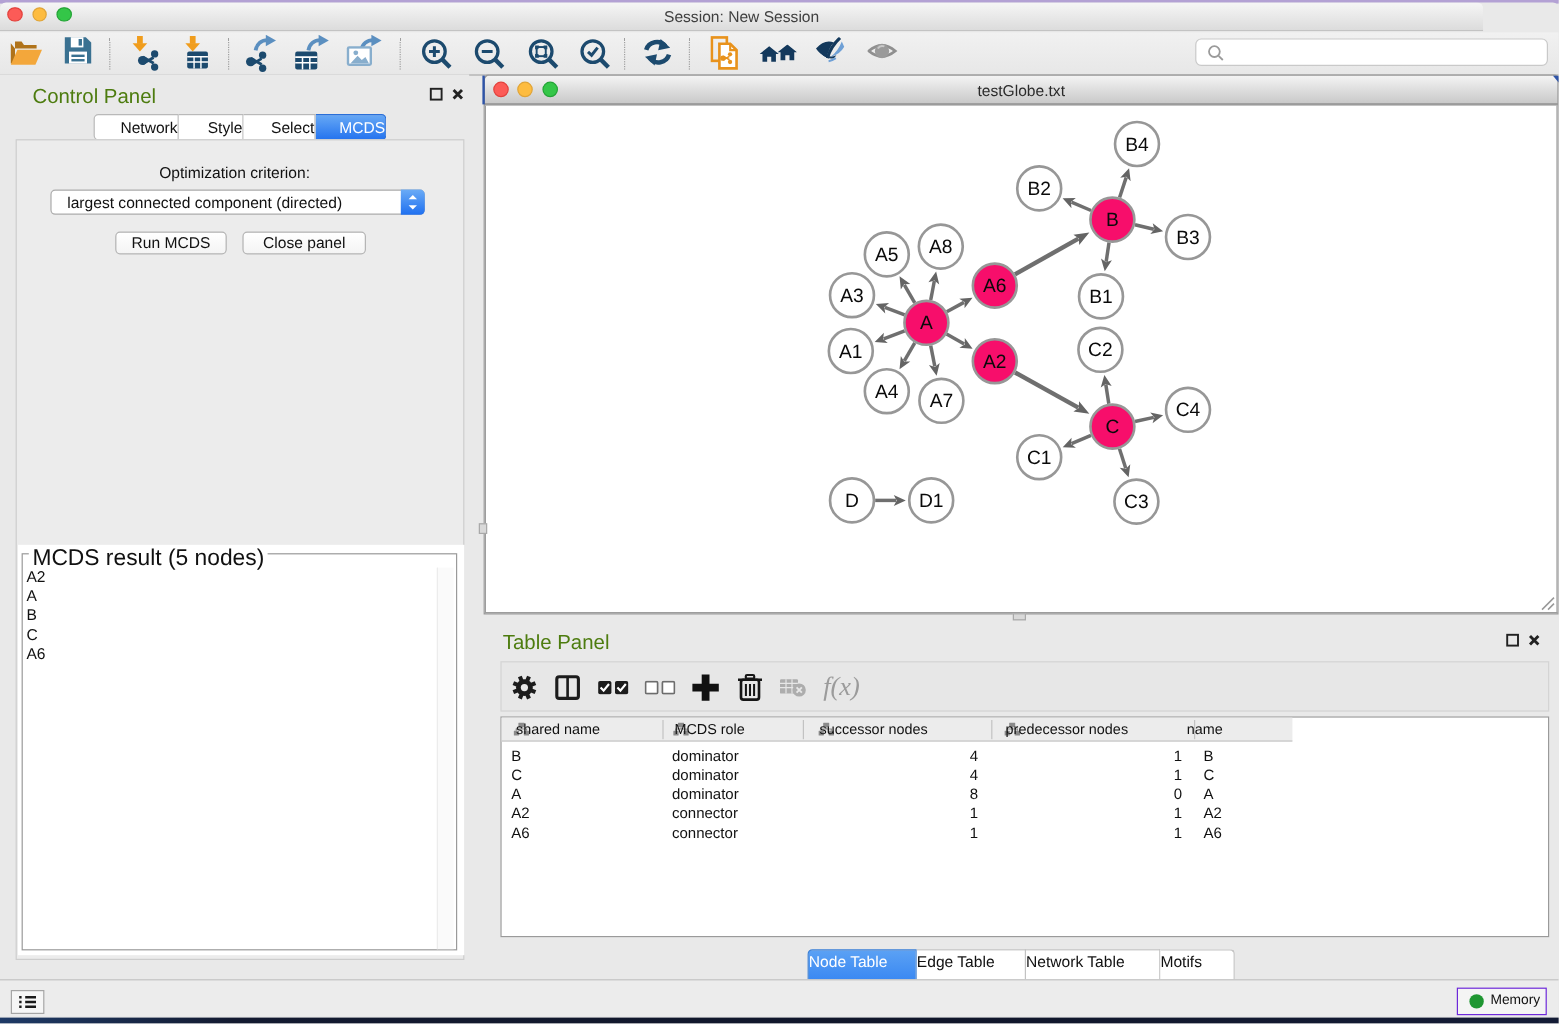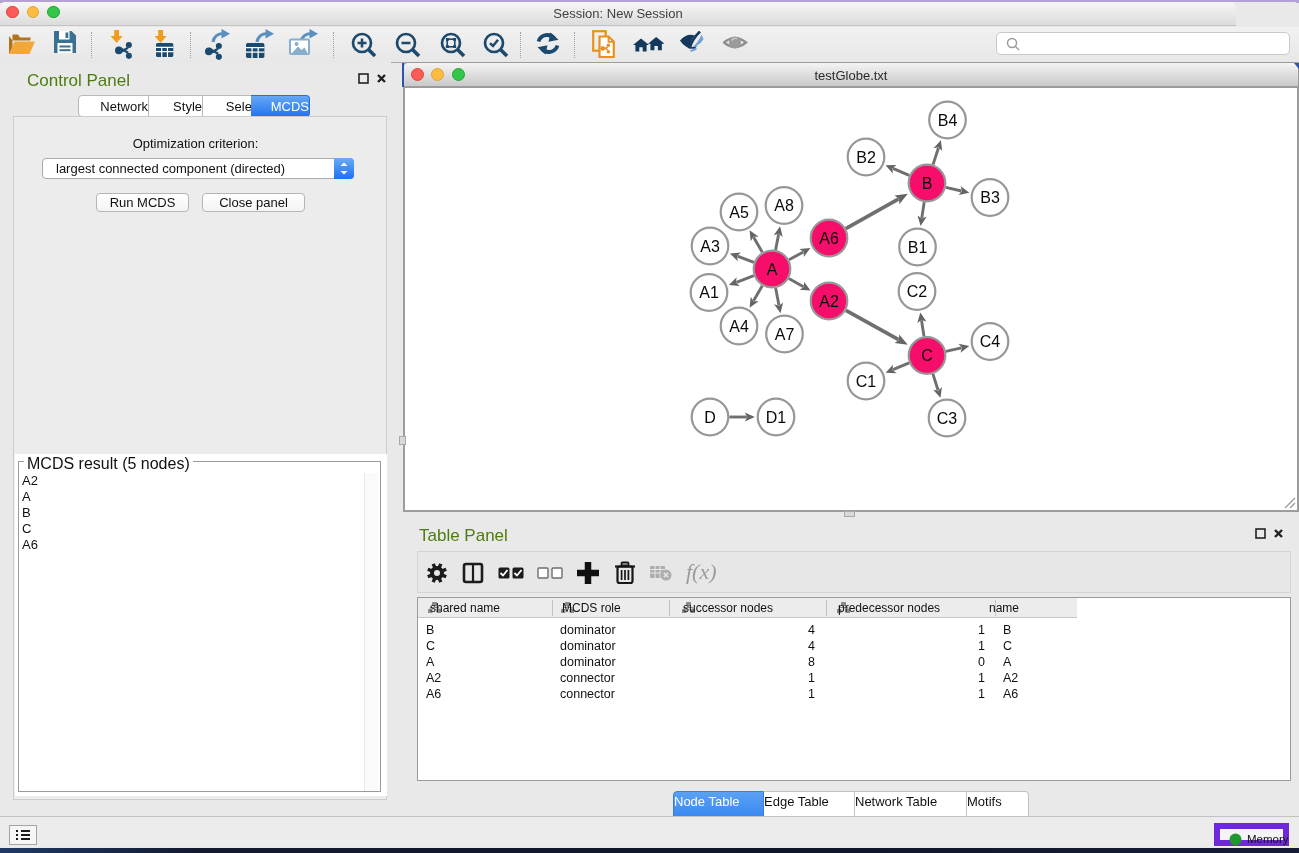--- a/index.html
+++ b/index.html
@@ -21,41 +21,41 @@
 .tabs{top:33px;height:22px;font-size:13px}
 .tab{position:absolute;top:0;height:22px;background:#fff;border:1px solid #b9b9b9;border-left:none;color:#111;text-align:right;line-height:21px}
 .tab.first{border-left:1px solid #b9b9b9;border-radius:4px 0 0 4px}
 .tab.last{border-radius:0 4px 4px 0}
 .tab.sel{background:linear-gradient(#66a8f5,#2574ef);border-color:#2a6fd8;color:#fff}
 .btn{position:absolute;height:19px;background:linear-gradient(#ffffff,#f4f4f4);border:1px solid #b5b5b5;border-radius:4px;font-size:13px;color:#111;text-align:center;line-height:18px}
 .combobox{left:42px;top:96px;width:312px;height:21px;background:#fff;border:1px solid #ababab;border-radius:4px;font-size:13px;line-height:20px;color:#111}
 .combobtn{right:-1px;top:-1px;width:20px;height:21px;background:linear-gradient(#6aabf6,#1f70f0);border-radius:0 4px 4px 0}
 .grpwhite{left:15px;top:392px;width:372px;height:342px;background:#fff}
 .grpbord{left:18px;top:399px;width:363px;height:331px;border:1px solid #9a9a9a}
-.grplab{left:24px;top:393px;background:#fff;padding:0 3px;font-size:16px;color:#111}
+.grplab{left:24px;top:393px;background:#fff;padding:0 3px;font-size:19px;color:#111}
 .mlist{font-size:13px;color:#111;line-height:16px}
 .mscroll{left:345px;top:11px;width:14px;height:318px;background:#fafafa;border-left:1px solid #ececec}
 
 .gframe{left:403px;top:60px;width:896px;height:450px;background:#9b9b9b;border-radius:4px 4px 0 0}
 .gtitle{left:1px;top:1px;width:894px;height:24px;background:linear-gradient(#f4f4f4,#c9c9c9);border-radius:4px 4px 0 0;border-bottom:1px solid #9d9d9d}
 .gcanvas{left:1px;top:26px;width:894px;height:423px;background:#fff;border-left:1px solid #9d9d9d;border-right:1px solid #9d9d9d;border-bottom:1px solid #9d9d9d}
 
 .tpanel{left:403px;top:518px;width:896px;height:296px;background:#e9e9e9}
 .ttoolbar{left:14px;top:31px;width:874px;height:42px;background:#e7e7e7;border:1px solid #d4d4d4}
 .ttable{left:14px;top:77px;width:874px;height:184px;background:#fff;border:1px solid #9a9a9a}
 .thead{left:0;top:0;width:659px;height:20px;background:#ececec;border-bottom:1px solid #c6c6c6;font-size:12px;color:#111}
 .hsep{position:absolute;top:2px;height:16px;width:0;border-left:1px solid #c2c2c2}
 .hlab{position:absolute;top:3px;}
 .trow{position:absolute;font-size:12.5px;color:#111;height:16px;line-height:16px}
 .btabs{top:271px;font-size:13px}
 .btab{position:absolute;height:36px;background:#fff;border:1px solid #c2c2c2;border-left:none;color:#111;text-align:left;line-height:20px}
 .btab.sel{background:linear-gradient(#5ba1f4,#2d7ff2);border-color:#3a7fd6;color:#fff}
 
 .sbar{left:0;top:814px;width:1299px;height:31px;background:#ececec;border-top:1px solid #c2c2c2}
-.memb{left:1214px;top:6px;width:75px;height:23px;background:#f4f4f4;border:6px solid #6d28d9;font-size:11.5px;color:#111}
+.memb{left:1214px;top:6px;width:75px;height:23px;background:#f4f4f4;border:1px solid #6d28d9;font-size:11.5px;color:#111}
 .listb{left:9px;top:8px;width:28px;height:20px;background:#f6f6f6;border:1px solid #a5a5a5}
 </style></head><body>
 <div class="abs deskTop"></div>
 <div class="abs win">
  <div class="abs titlebar">
   <div class="abs tl" style="left:6px;background:#fc5b57;border:0.5px solid #e2423d"></div>
   <div class="abs tl" style="left:26.5px;background:#fdbc40;border:0.5px solid #e0a437"></div>
   <div class="abs tl" style="left:47px;background:#34c648;border:0.5px solid #24a436"></div>
   <div class="abs title">Session: New Session</div>
  </div>
@@ -215,21 +215,21 @@
  <div class="abs cpanel">
   <div class="abs phead" style="left:27px;top:9px">Control Panel</div>
   <svg class="abs" width="34" height="16" style="left:357px;top:9px">
         <rect x="2" y="3" width="9" height="9" fill="none" stroke="#222" stroke-width="1.6"></rect>
         <path d="M21 4 L28 11 M28 4 L21 11" stroke="#222" stroke-width="2.4"></path>
       </svg>
   <div class="abs tabs" style="left:78px">
    <div class="tab first" style="left:0;width:71px">Network</div>
    <div class="tab" style="left:71px;width:54px">Style</div>
    <div class="tab" style="left:125px;width:60px">Select</div>
-   <div class="tab sel last" style="left:173px;width:59px">MCDS</div>
+   <div class="tab sel last" style="left:185px;width:59px">MCDS</div>
   </div>
   <div class="abs cp-inset"></div>
   <div class="abs" style="left:0;top:74px;width:391px;text-align:center;font-size:13px;color:#111">Optimization criterion:</div>
   <div class="abs combobox">
         <span style="position:absolute;left:13px">largest connected component (directed)</span>
    <div class="abs combobtn"><svg width="20" height="21">
             <path d="M10 4.5 L13.5 8 L6.5 8 Z" fill="#fff"></path>
             <path d="M10 16.5 L13.5 13 L6.5 13 Z" fill="#fff"></path>
           </svg></div>
   </div>

